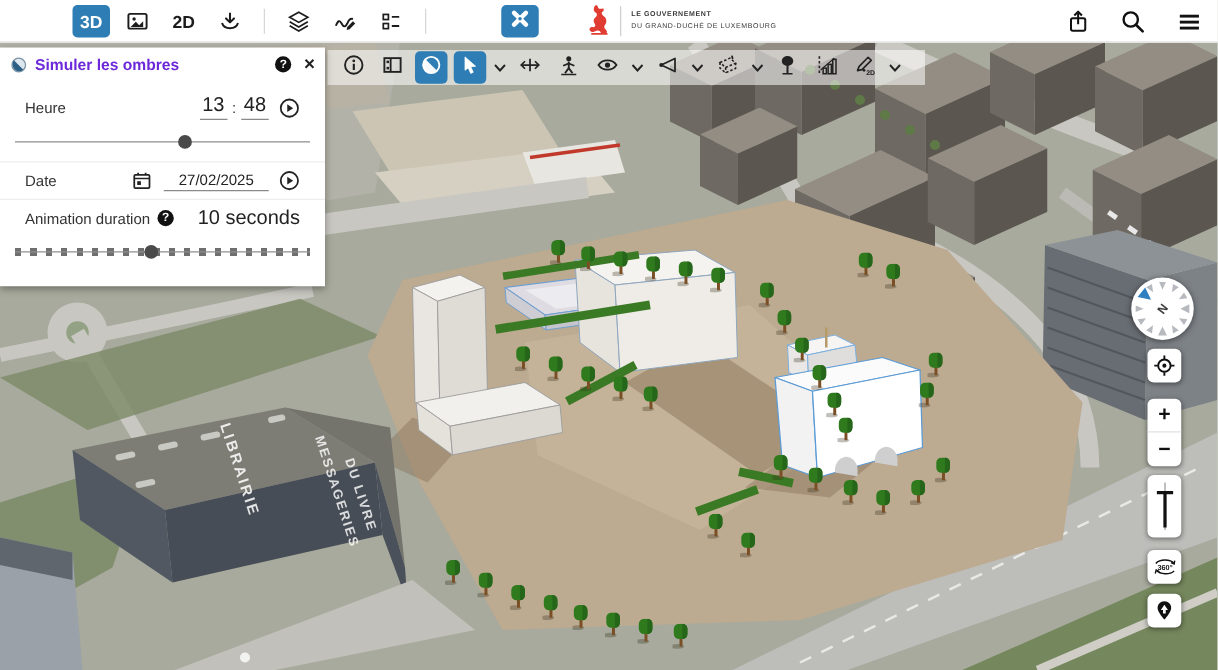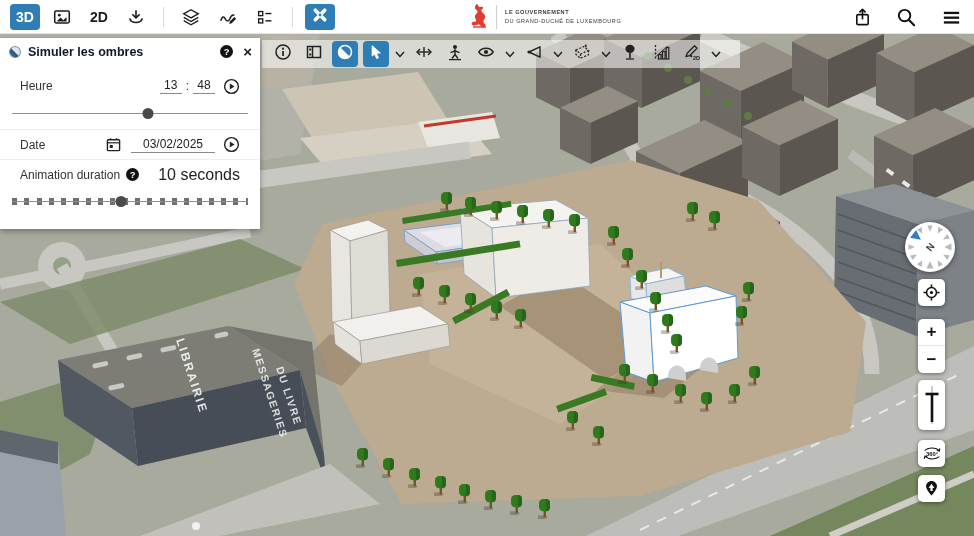--- a/index.html
+++ b/index.html
@@ -7,21 +7,21 @@
     font-family:"Liberation Sans", sans-serif; background:#fff; }
 
   
   .topbar { position:absolute; left:0; top:0; width:974px; height:34px;
     background:#fff; border-bottom:1px solid #e3e3e3; display:flex;
     align-items:center; z-index:30; }
   .tb-left { display:flex; align-items:center; gap:7px; padding-left:10px; }
   .tb-btn { min-width:30px; height:26px; display:flex; align-items:center;
     justify-content:center; border-radius:4px; background:transparent;
     color:#1c1c1c; font-size:14px; font-weight:bold; padding:0 5px; cursor:pointer; }
-  .tb-btn.active { background:#2e7eb5; color:#fff; }
+  .tb-btn.active { background:#2e7eb5; color:#fff;margin-left:48px; }
   .tb-sep { width:1px; height:20px; background:#d6d6d6; margin:0 5px; }
   .tb-icon svg { display:block; }
   .logo { position:absolute; left:468px; top:3px; display:flex; align-items:center; height:28px; }
   .logo-div { width:1px; height:24px; background:#cfcfcf; margin:0 8px 0 6px; }
   .logo-txt { font-size:5.6px; letter-spacing:.5px; color:#3a3a3a; line-height:1.7; }
   .logo-txt .l1 { font-weight:bold; }
   .tb-right { position:absolute; right:12px; top:0; height:34px; display:flex;
     align-items:center; gap:24px; }
 
   
@@ -37,31 +37,31 @@
     justify-content:center; border-radius:4px; cursor:pointer; flex:0 0 auto; }
   .t3-btn.active { background:#2e7eb5; }
   .t3-chev { width:12px; height:26px; display:flex; align-items:center;
     justify-content:center; cursor:pointer; flex:0 0 auto; }
 
   
   .panel { position:absolute; left:0; top:4px; width:260px; background:#fff;
     box-shadow:0 2px 6px rgba(0,0,0,.35); z-index:25; padding-bottom:12px; }
   .p-head { display:flex; align-items:center; height:27px; padding:0 8px;
     gap:6px; }
-  .p-title { color:#0f172a; font-size:12.5px; font-weight:bold; flex:1; }
+  .p-title { color:#6d28d9; font-size:12.5px; font-weight:bold; flex:1; }
   .p-help { width:13px; height:13px; border-radius:50%; background:#111;
     color:#fff; font-size:9.5px; font-weight:bold; display:flex;
     align-items:center; justify-content:center; cursor:pointer; }
   .p-close { font-size:15px; color:#222; cursor:pointer; font-weight:bold;
     line-height:13px; margin-left:4px; }
   .p-row { display:flex; align-items:center; padding:0 20px; height:30px;
     border-top:1px solid #ededed; }
   .p-row.noline { border-top:none; }
   .p-label { font-size:12px; color:#333; flex:1; display:flex; align-items:center; gap:6px; }
-  .num-in { width:22px; text-align:center; font-size:12px; color:#222;
+  .num-in { width:22px; text-align:center; font-size:16px; color:#222;
     border-bottom:1px solid #8a8a8a; padding-bottom:1px; cursor:text; }
   .date-in { width:84px; text-align:center; font-size:12px; color:#222;
     border-bottom:1px solid #8a8a8a; padding-bottom:1px; cursor:text; }
   .colon { font-size:12px; color:#333; margin:0 4px; }
   .play { margin-left:8px; cursor:pointer; display:flex; }
   .slider-wrap { position:relative; height:22px; margin:2px 12px 4px 12px; }
   .slider-track { position:absolute; left:0; right:0; top:10px; height:1px; background:#8f8f8f; }
   .slider-track.ticks { background:repeating-linear-gradient(90deg,#6f6f6f 0 5px,transparent 5px 12.3px); }
   .slider-handle { position:absolute; top:5px; width:11px; height:11px;
     border-radius:50%; background:#4a4a4a; transform:translateX(-50%); cursor:grab; }
@@ -536,21 +536,21 @@
     <div class="p-row">
       <span class="p-label">Date</span>
       <span class="cal">
           <svg width="15" height="15" viewBox="0 0 16 16">
             <rect x="1.5" y="3" width="13" height="11.5" rx="1" fill="none" stroke="#222" stroke-width="1.5"></rect>
             <path d="M1.5 6.2 H14.5" stroke="#222" stroke-width="1.3"></path>
             <path d="M4.8 1.2 V3 M11.2 1.2 V3" stroke="#222" stroke-width="1.5"></path>
             <rect x="4" y="8.5" width="3.2" height="3.2" fill="#222"></rect>
           </svg>
         </span>
-      <span class="date-in">03/02/2025</span>
+      <span class="date-in">27/02/2025</span>
       <span class="play">
           <svg width="17" height="17" viewBox="0 0 18 18">
             <circle cx="9" cy="9" r="7.3" fill="none" stroke="#222" stroke-width="1.5"></circle>
             <polygon points="7.2,5.8 12.2,9 7.2,12.2" fill="#222"></polygon>
           </svg>
         </span>
     </div>
 
     <div class="p-row">
       <span class="p-label">

